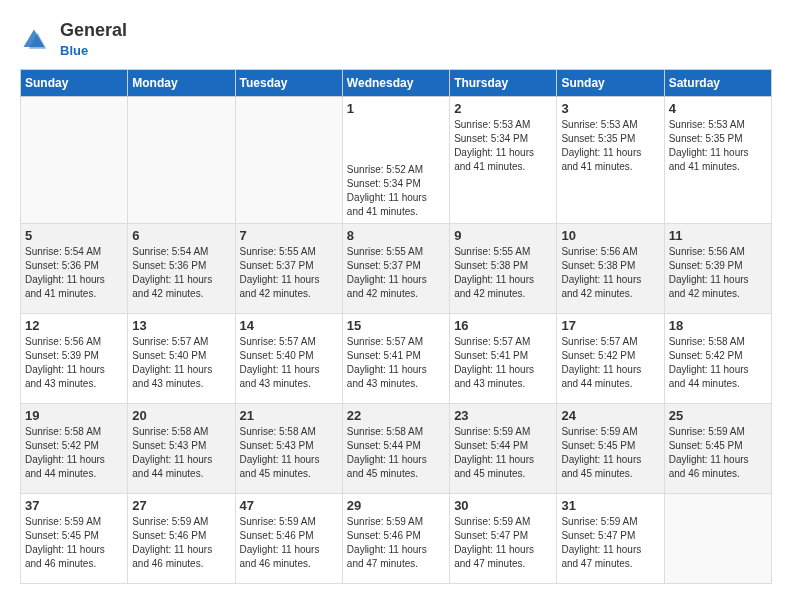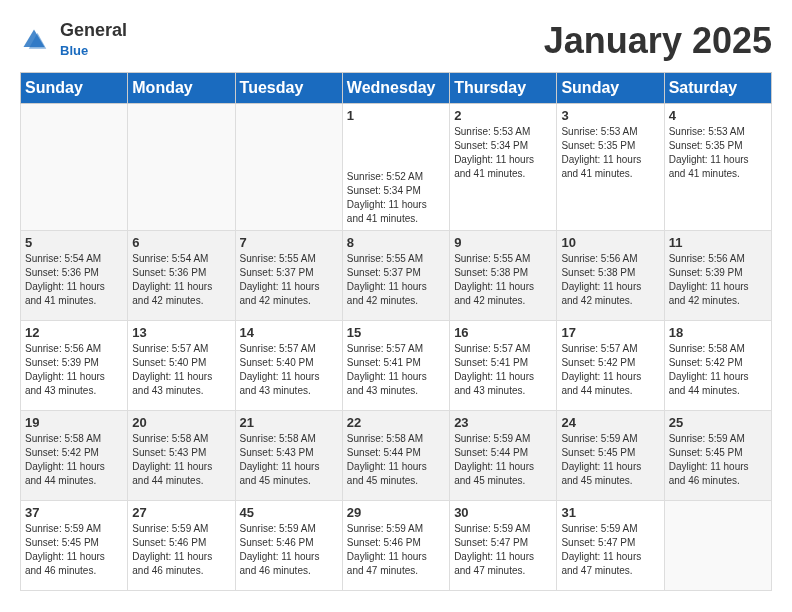--- a/index.html
+++ b/index.html
@@ -40,21 +40,21 @@
     .calendar-table {
       width: 100%;
       border-collapse: collapse;
       font-size: 11px;
     }
     .calendar-table th {
       background-color: #1a6bbf;
       color: #fff;
       padding: 6px 4px;
       text-align: left;
-      font-size: 16px;
+      font-size: 12px;
       font-weight: bold;
       border: 1px solid #ccc;
     }
     .calendar-table td {
       vertical-align: top;
       padding: 4px;
       border: 1px solid #ddd;
       height: 90px;
       width: 107px;
     }
@@ -88,21 +88,20 @@
       <rect x="0" y="0" width="32" height="32" fill="none"></rect>
       <polygon points="16,4 28,24 4,24" fill="#1a6bbf" opacity="0.8"></polygon>
       <polygon points="20,8 30,26 10,26" fill="#1a6bbf" opacity="0.5"></polygon>
     </svg>
     <div>
       <span style="font-size:18px;font-weight:bold;color:#333;">General</span><br>
       <span style="font-size:13px;font-weight:bold;color:#1a6bbf;">Blue</span>
     </div>
   </div>
   <div class="title-section">
-    <div class="month-title">January 2025</div>
   </div>
 </div>
 
 <table class="calendar-table">
   <thead>
     <tr>
     <th>Sunday</th>
         <th>Monday</th>
         <th>Tuesday</th>
         <th>Wednesday</th>
@@ -280,21 +279,21 @@
 Sunset: 5:45 PM
 Daylight: 11 hours and 46 minutes.</div>
         </td>
         <td class="cell-content">
           <div class="day-number">27</div>
           <div class="cell-detail" style="white-space: pre-line;">Sunrise: 5:59 AM
 Sunset: 5:46 PM
 Daylight: 11 hours and 46 minutes.</div>
         </td>
         <td class="cell-content">
-          <div class="day-number">45</div>
+          <div class="day-number">47</div>
           <div class="cell-detail" style="white-space: pre-line;">Sunrise: 5:59 AM
 Sunset: 5:46 PM
 Daylight: 11 hours and 46 minutes.</div>
         </td>
         <td class="cell-content">
           <div class="day-number">29</div>
           <div class="cell-detail" style="white-space: pre-line;">Sunrise: 5:59 AM
 Sunset: 5:46 PM
 Daylight: 11 hours and 47 minutes.</div>
         </td>

